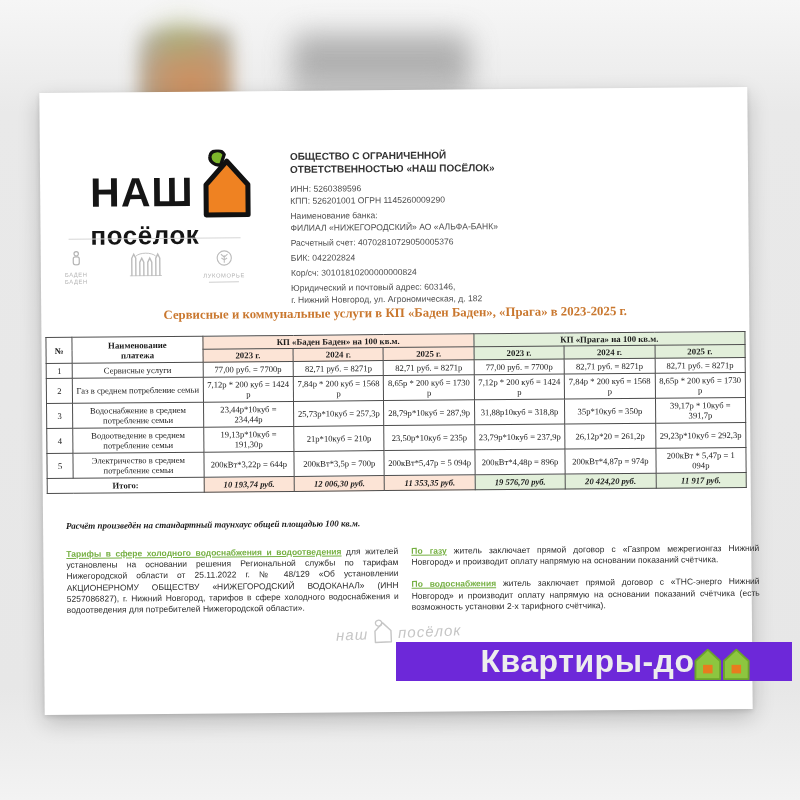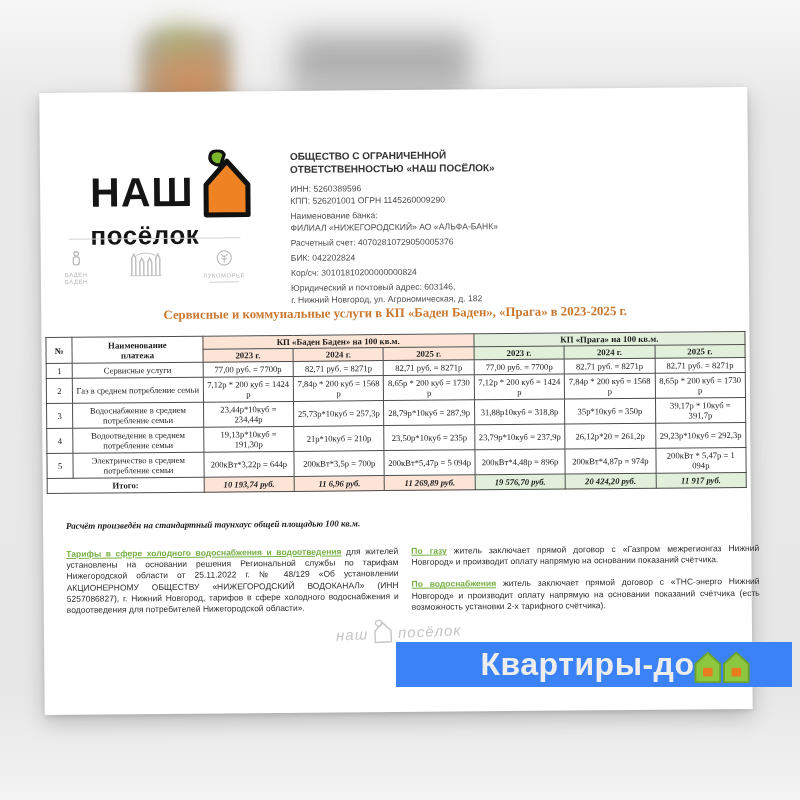--- a/index.html
+++ b/index.html
@@ -69,21 +69,21 @@
   .foot.right{ left:368px; width:348px;}
   .foot p + p{ margin-top:11px;}
   .lead{ color:#76b043; font-weight:bold; text-decoration:underline;}
 
   
   .wm-small{ position:absolute; left:292px; top:528px; display:flex; align-items:center;
     color:#c6c6c6; font-style:italic; font-size:15px; transform:rotate(-2deg); z-index:2;}
   .wm-small .wm-word{ letter-spacing:1px;}
 
   
-  .banner{ position:absolute; left:396px; top:642px; width:396px; height:45px; background:#3b82f6;
+  .banner{ position:absolute; left:396px; top:642px; width:396px; height:39px; background:#6d28d9;
     display:flex; align-items:center; justify-content:center; z-index:5;padding-left:44px;}
   .banner .btxt{ color:#ededed; font-weight:bold; font-size:32px; letter-spacing:.5px;
     font-family:"Liberation Sans", sans-serif;}
   .banner svg{ margin:0 -3px 0 -2px; position:relative; top:2px;}
 </style>
 </head>
 <body>
 
 <div class="blob-orange"></div>
 <div class="blob-gray"></div>
@@ -234,22 +234,22 @@
         <td>200кВт*3,22р = 644р</td>
         <td>200кВт*3,5р = 700р</td>
         <td>200кВт*5,47р = 5 094р</td>
         <td>200кВт*4,48р = 896р</td>
         <td>200кВт*4,87р = 974р</td>
         <td>200кВт * 5,47р = 1 094р</td>
       </tr>
       <tr>
         <td colspan="2" class="total-label">Итого:</td>
         <td class="total-val bg-peach">10 193,74 руб.</td>
-        <td class="total-val bg-peach">11 6,96 руб.</td>
-        <td class="total-val bg-peach">11 269,89 руб.</td>
+        <td class="total-val bg-peach">12 006,30 руб.</td>
+        <td class="total-val bg-peach">11 353,35 руб.</td>
         <td class="total-val bg-green">19 576,70 руб.</td>
         <td class="total-val bg-green">20 424,20 руб.</td>
         <td class="total-val bg-green">11 917 руб.</td>
       </tr>
     </tbody>
   </table>
 
   <div class="note">Расчёт произведён на стандартный таунхаус общей площадью 100 кв.м.</div>
 
   <div class="foot left">

